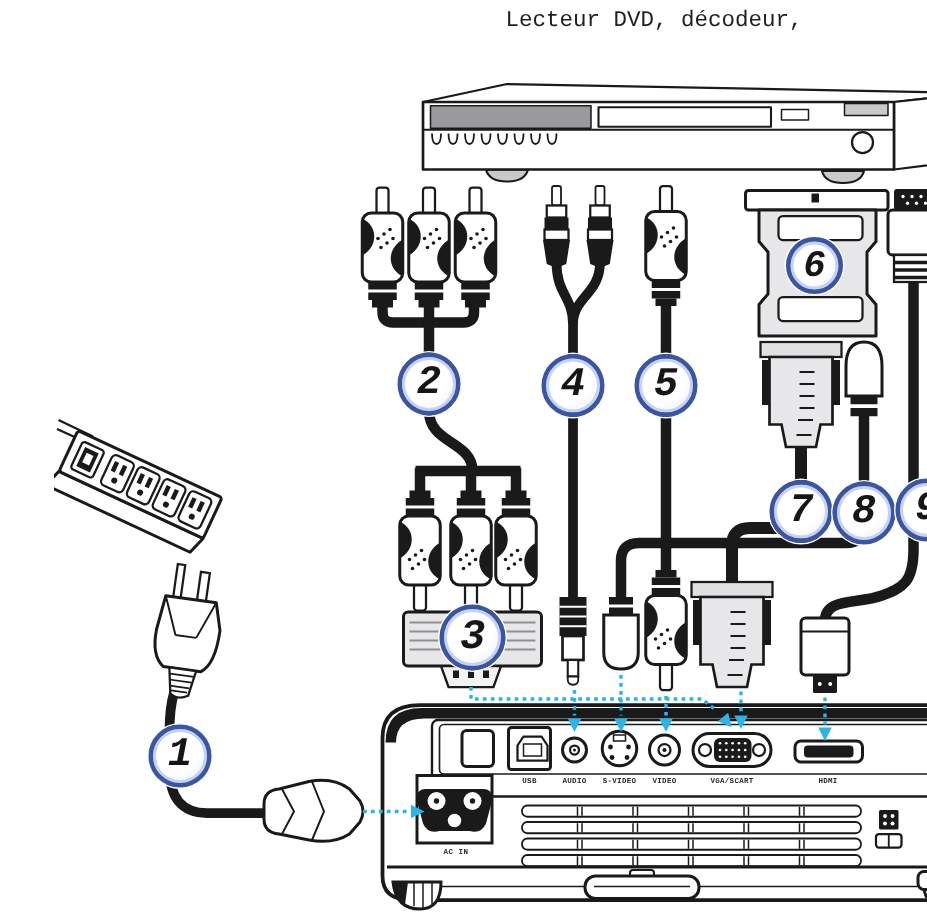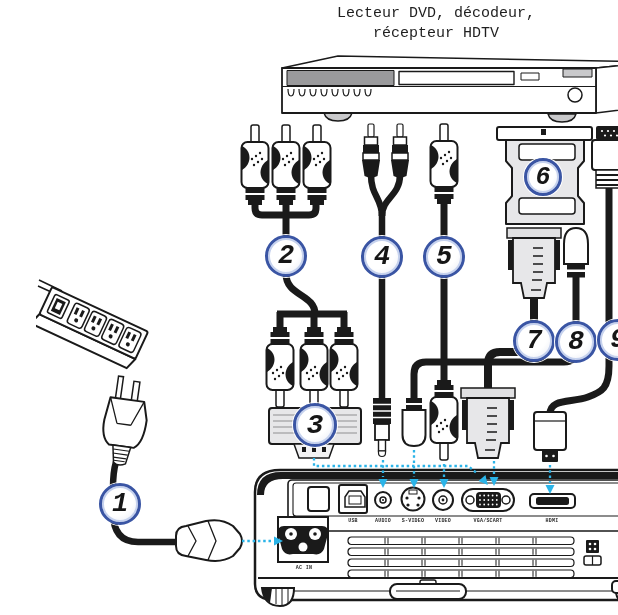--- a/index.html
+++ b/index.html
@@ -353,21 +353,20 @@
     <use href="#arrow-head" transform="translate(378,479)"></use>
     <use href="#arrow-head" transform="translate(408,479)"></use>
     <use href="#arrow-head" transform="translate(458,477)"></use>
     <use href="#arrow-head" transform="translate(514,485)"></use>
     <use href="#arrow-head" transform="translate(238,541) rotate(-90)"></use>
   </g>
 </svg>
 
   <div class="title">
     <div>Lecteur DVD, décodeur,</div>
-    <div>récepteur HDTV</div>
   </div>
 
   <div class="callout c42" style="left:63px;top:483px;">
       <span>1</span>
     </div>
   <div class="callout c42" style="left:229px;top:235px;">
       <span>2</span>
     </div>
   <div class="callout c44" style="left:257px;top:403px;">
       <span>3</span>

